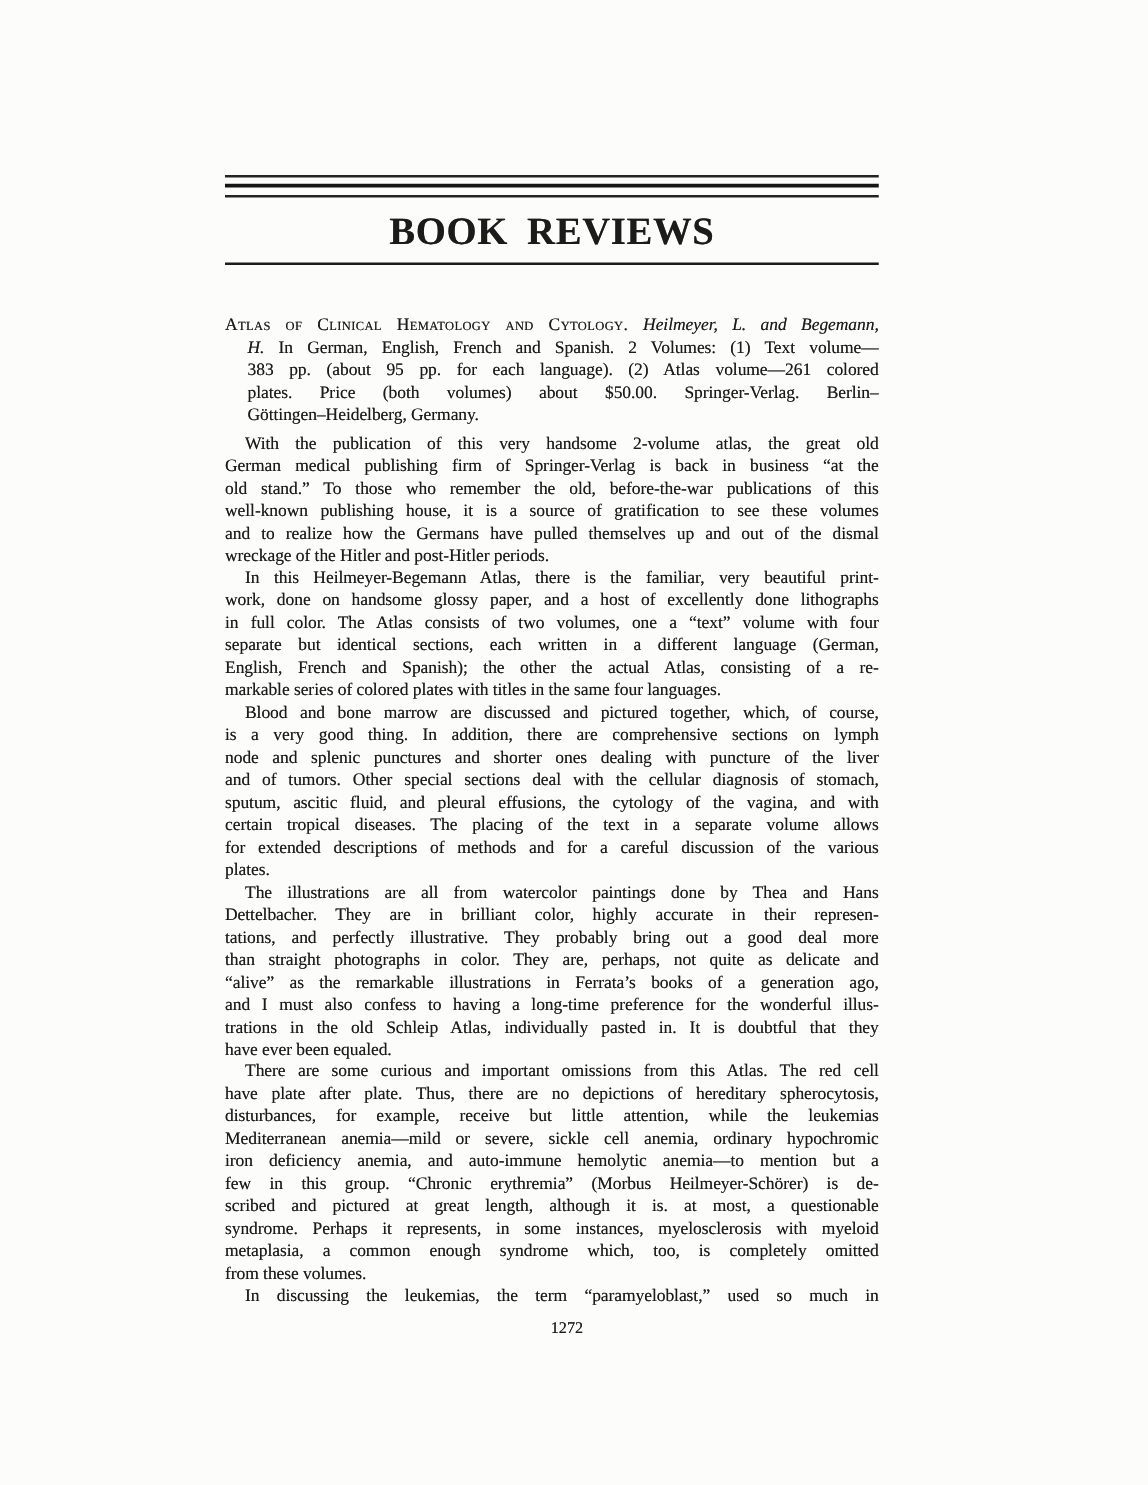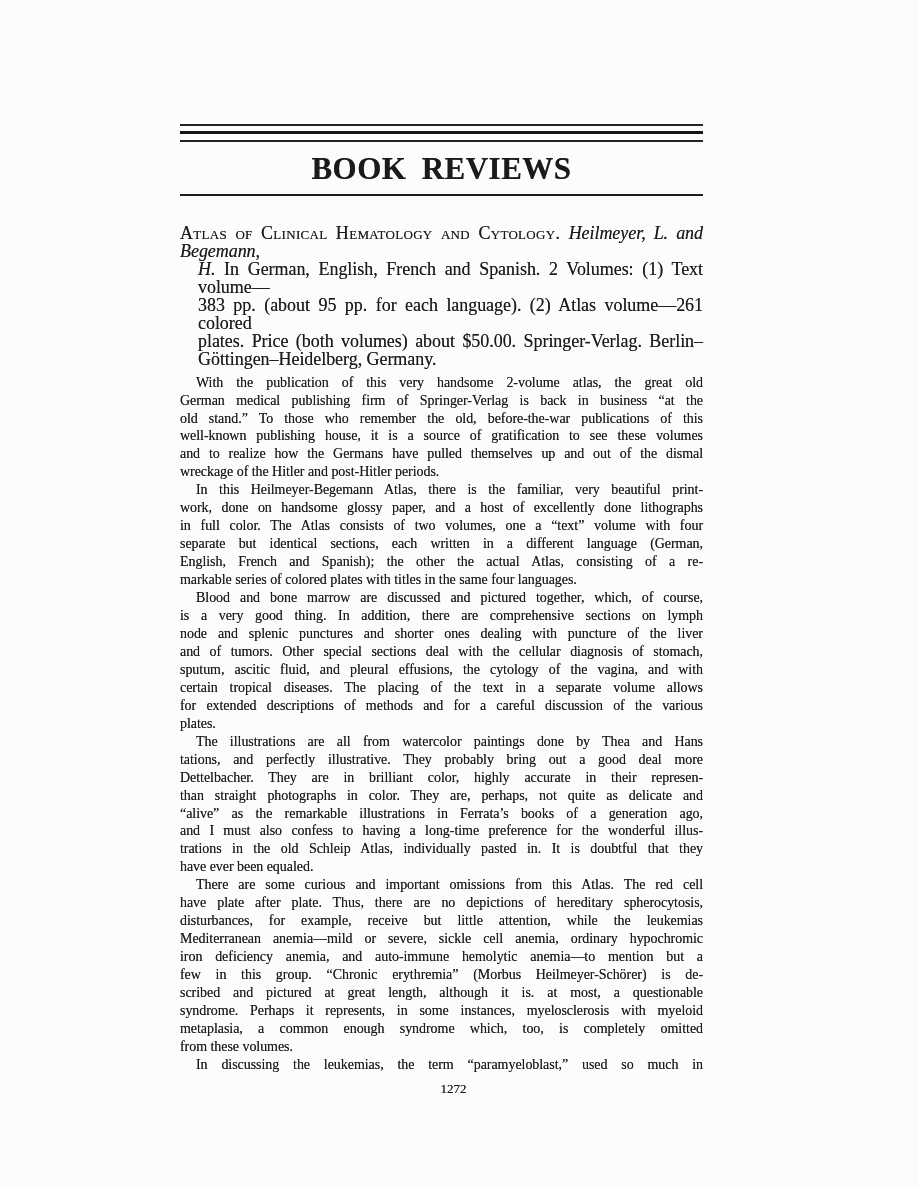--- a/index.html
+++ b/index.html
@@ -6,21 +6,21 @@
   .page {
     width: 918px; height: 1188px;
     background: #fcfcfa;
     position: relative;
     overflow: hidden;
     font-family: "Liberation Serif", "DejaVu Serif", serif;
     color: #1b1b1b;
   }
   .column {
     position: absolute;
-    left: 180px; top: 0;
+    left: 180px; top: 16px;
     width: 523px;
     text-shadow: 0 0 0.35px rgba(20,20,20,0.65);
   }
   
   .rules-top { margin-top: 124px; }
   .rule { width: 100%; }
   .r-thin1 { height: 2px; background: #242424; margin-bottom: 5px; }
   .r-thick { height: 3px; background: #151515; margin-bottom: 6px; }
   .r-thin2 { height: 2px; background: #242424; }
   .masthead-title {
@@ -28,21 +28,21 @@
     text-align: center;
     font-size: 31px;
     line-height: 34px;
     font-weight: bold;
     letter-spacing: 0.5px;
     word-spacing: 7px;
   }
   .r-bottom { height: 2px; background: #1d1d1d; }
 
   
-  .citation { margin-top: 29px; font-size: 18px; line-height: 17.95px; }
+  .citation { margin-top: 40px; font-size: 14px; line-height: 17.95px; }
   .review-body { margin-top: 5px; font-size: 14px; line-height: 17.95px; }
   .line {
     text-align: justify;
     text-align-last: justify;
     letter-spacing: -0.05px;
     white-space: normal;
   }
   .line.endline { text-align-last: left; }
   .line.hang { padding-left: 18px; }
   .line.indent { padding-left: 16px; }
@@ -103,22 +103,22 @@
           <div class="line">is a very good thing. In addition, there are comprehensive sections on lymph</div>
           <div class="line">node and splenic punctures and shorter ones dealing with puncture of the liver</div>
           <div class="line">and of tumors. Other special sections deal with the cellular diagnosis of stomach,</div>
           <div class="line">sputum, ascitic fluid, and pleural effusions, the cytology of the vagina, and with</div>
           <div class="line">certain tropical diseases. The placing of the text in a separate volume allows</div>
           <div class="line">for extended descriptions of methods and for a careful discussion of the various</div>
           <div class="line endline">plates.</div>
         </div>
         <div class="para">
           <div class="line indent">The illustrations are all from watercolor paintings done by Thea and Hans</div>
+          <div class="line">Dettelbacher. They are in brilliant color, highly accurate in their represen-</div>
           <div class="line">tations, and perfectly illustrative. They probably bring out a good deal more</div>
-          <div class="line">Dettelbacher. They are in brilliant color, highly accurate in their represen-</div>
           <div class="line">than straight photographs in color. They are, perhaps, not quite as delicate and</div>
           <div class="line">“alive” as the remarkable illustrations in Ferrata’s books of a generation ago,</div>
           <div class="line">and I must also confess to having a long-time preference for the wonderful illus-</div>
           <div class="line">trations in the old Schleip Atlas, individually pasted in. It is doubtful that they</div>
           <div class="line endline">have ever been equaled.</div>
         </div>
         <div class="para">
           <div class="line indent">There are some curious and important omissions from this Atlas. The red cell</div>
           <div class="line">have plate after plate. Thus, there are no depictions of hereditary spherocytosis,</div>
           <div class="line">disturbances, for example, receive but little attention, while the leukemias</div>

